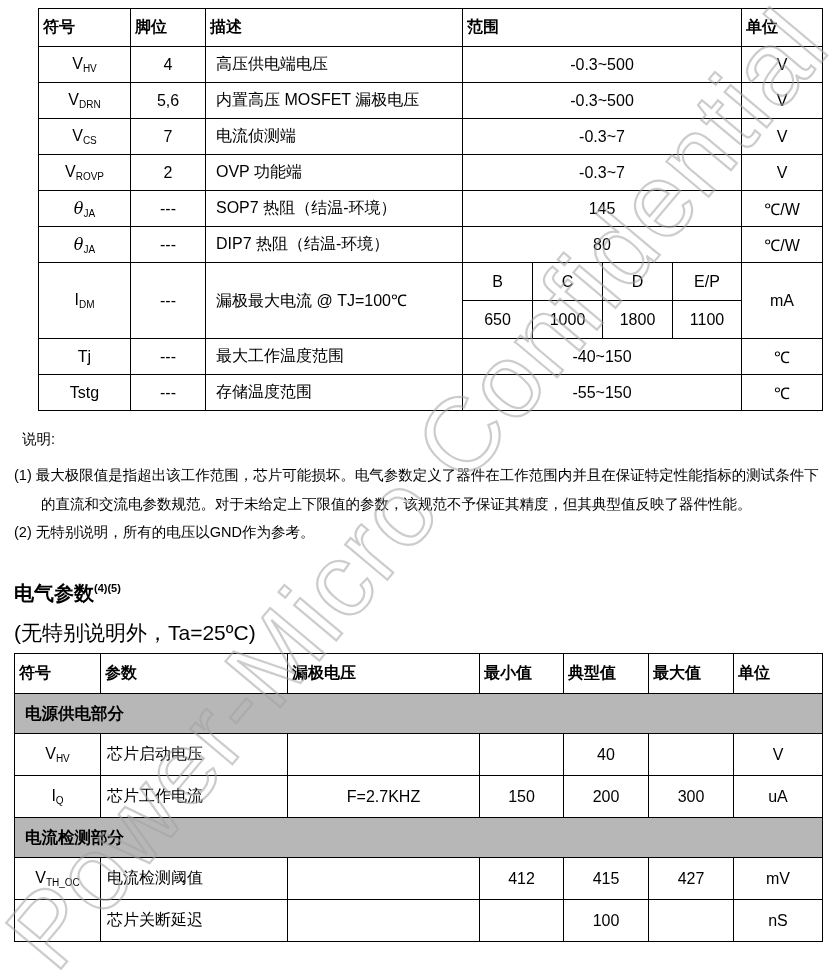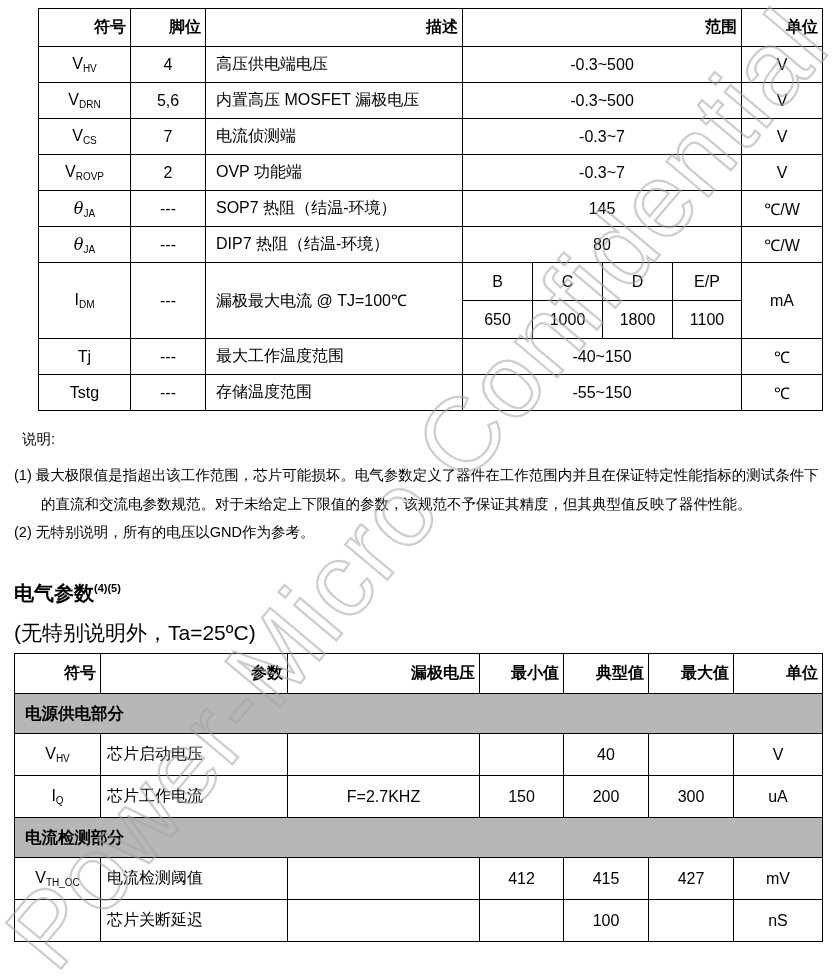--- a/index.html
+++ b/index.html
@@ -12,21 +12,21 @@
     position:relative;
     overflow:hidden;
   }
   .page { padding:8px 12px 0 12px; position:relative; z-index:1; }
 
   h2.sec-title { font-size:20px; font-weight:bold; margin:4px 0 12px 2px; }
   h2.sec-title sup { font-size:11px; font-weight:bold; }
 
   table { border-collapse:collapse; table-layout:fixed; }
   td, th { border:1.5px solid #000; font-size:16px; padding:0 4px; overflow:hidden; }
-  th { font-weight:bold; text-align:right; }
+  th { font-weight:bold; text-align:left; }
   td { text-align:center; }
 
   .t1 { margin-left:26px; width:784px; }
   .t1 th { height:38px; }
   .t1 td { height:36px; }
   .t1 td.desc { text-align:left; padding-left:10px; }
   .t1 td.sub { height:38px; }
 
   sub.sym { font-size:10px; vertical-align:-3px; letter-spacing:0; }
   .theta { font-family:"DejaVu Serif", serif; font-style:italic; }

